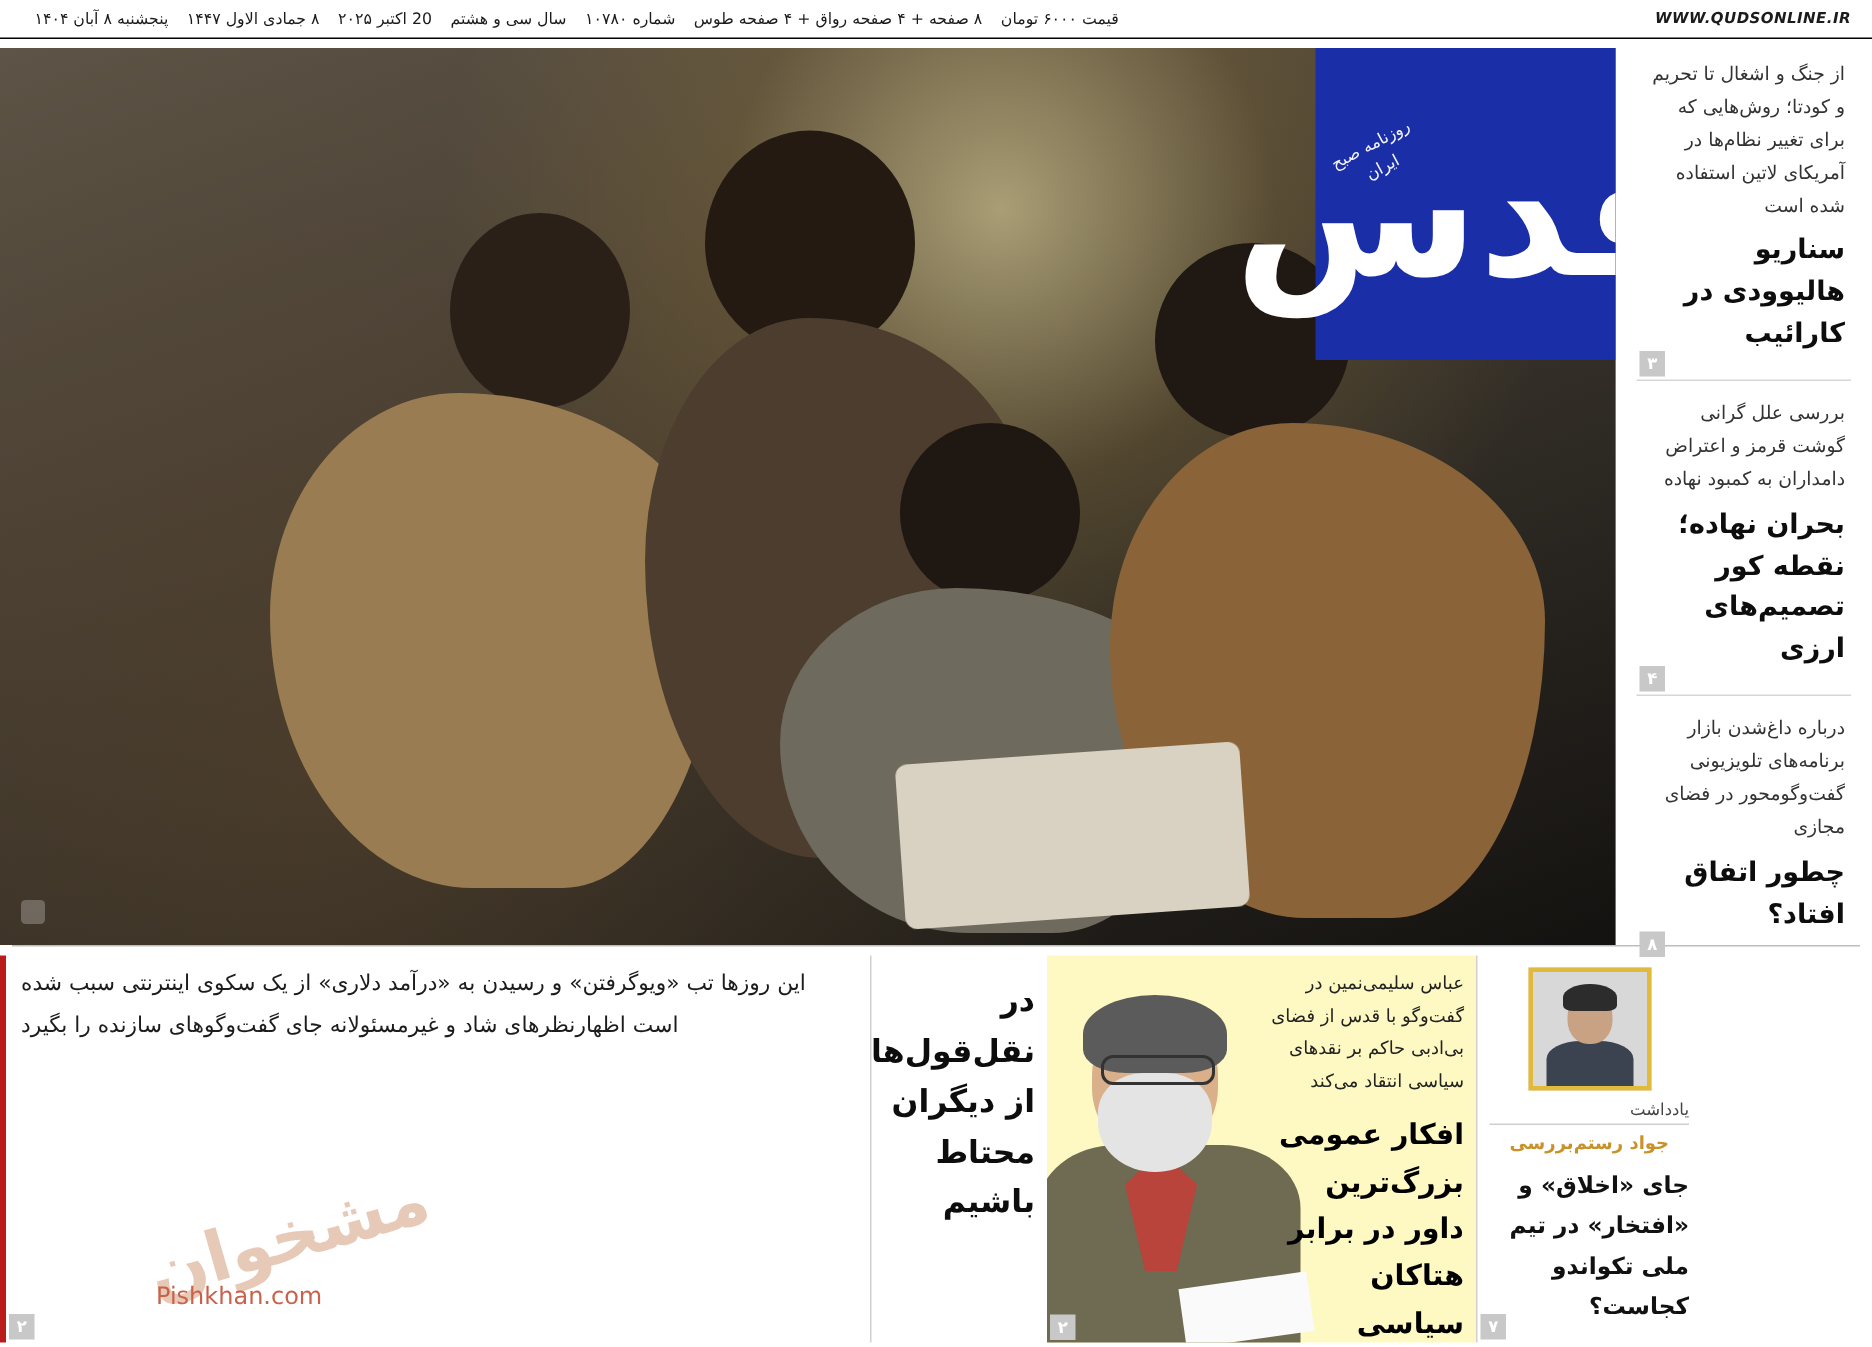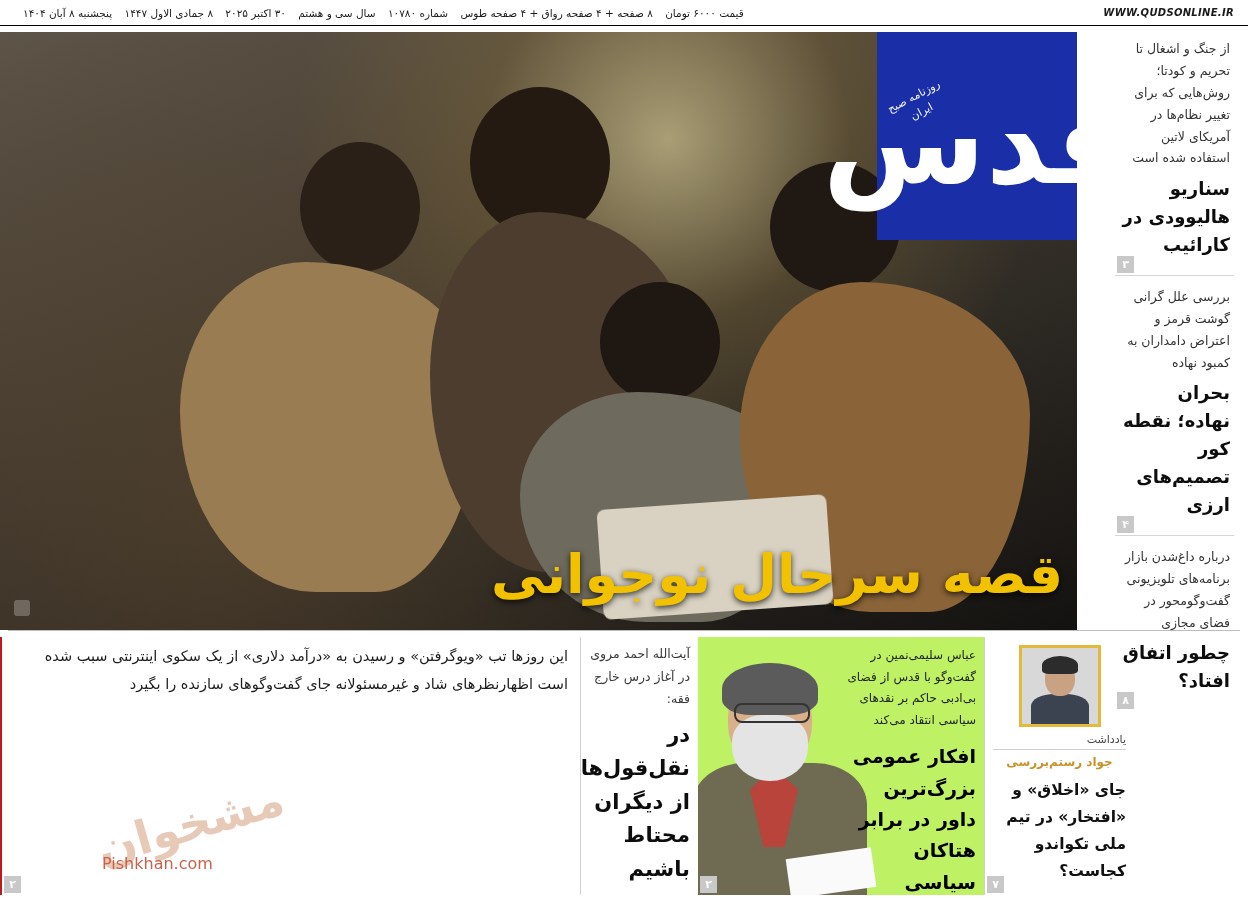--- a/index.html
+++ b/index.html
@@ -159,21 +159,20 @@
     padding: 6px 8px 0 8px;
     box-sizing: border-box;
     border-left: 0;
   }
   .side-item {
     position: relative;
     padding: 6px 4px 16px 4px;
     border-bottom: 1px solid #d6d6d6;
     margin-bottom: 4px;
     direction: rtl;
-    margin-left: 24px;
   }
   .side-item:last-child { border-bottom: none; }
   .side-kicker {
     font-size: 12.5px;
     line-height: 1.75;
     color: #333;
   }
   .side-head {
     font-size: 18px;
     font-weight: bold;
@@ -201,23 +200,23 @@
     flex-direction: row-reverse;
     height: 258px;
     margin-top: 6px;
     box-sizing: border-box;
   }
   .b-lead {
     position: relative;
     width: 580px;
     padding: 6px 12px 0 10px;
     box-sizing: border-box;
-    text-align: right;
-    direction: rtl;
-    border-left: 2px solid #b91c1c;
+    text-align: left;
+    direction: rtl;
+    border-left: 4px solid #b91c1c;
   }
   .b-lead .kicker {
     font-size: 14.5px;
     line-height: 1.9;
     color: #1c1c1c;
   }
   .b-lead .headline {
     font-size: 50px;
     font-weight: bold;
     line-height: 1.3;
@@ -264,21 +263,21 @@
     font-size: 21px;
     font-weight: bold;
     line-height: 1.6;
     margin-top: 8px;
     color: #0d0d0d;
   }
 
   .b-photo {
     position: relative;
     width: 286px;
-    background: #bef264;
+    background: #fef9c3;
     overflow: hidden;
   }
   .b-photo .caption-col {
     position: absolute;
     top: 8px;
     right: 8px;
     width: 132px;
     text-align: right;
     direction: rtl;
   }
@@ -432,21 +431,21 @@
 
 <div class="page">
 
   <div class="topbar">
     <div class="site">WWW.QUDSONLINE.IR</div>
     <div class="issueline">
       <span>قیمت ۶۰۰۰ تومان</span>
       <span>۸ صفحه + ۴ صفحه رواق + ۴ صفحه طوس</span>
       <span>شماره ۱۰۷۸۰</span>
       <span>سال سی و هشتم</span>
-      <span>۳۰ اکتبر ۲۰۲۵</span>
+      <span>20 اکتبر ۲۰۲۵</span>
       <span>۸ جمادی الاول ۱۴۴۷</span>
       <span>پنجشنبه ۸ آبان ۱۴۰۴</span>
     </div>
   </div>
 
   <div class="main">
 
     <div class="hero">
       <div class="hero-photo">
 
@@ -461,21 +460,20 @@
         <div class="fig" style="left:600px;top:470px;width:230px;height:110px;background:#d9d2c2;border-radius:8px;transform:rotate(-4deg);"></div>
       </div>
 
       <div class="logo-box">
         <div class="logo-inner">
           <span class="logo-word">قدس</span>
         </div>
         <div class="logo-sub">روزنامه صبح ایران</div>
       </div>
 
-      <div class="hero-title">قصه سرحال نوجوانی</div>
       <div class="hero-badge"></div>
     </div>
 
     <div class="sidebar">
 
       <div class="side-item">
         <div class="side-kicker">از جنگ و اشغال تا تحریم و کودتا؛ روش‌هایی که برای تغییر نظام‌ها در آمریکای لاتین استفاده شده است</div>
         <div class="side-head">سناریو هالیوودی در کارائیب</div>
         <div class="page-num">۳</div>
       </div>
@@ -500,21 +498,20 @@
   <div class="bottom">
 
     <div class="b-lead">
       <div class="kicker">این روزها تب «ویوگرفتن» و رسیدن به «درآمد دلاری» از یک سکوی اینترنتی سبب شده است اظهارنظرهای شاد و غیرمسئولانه جای گفت‌وگوهای سازنده را بگیرد</div>
       <div class="watermark">مشخوان</div>
       <div class="watermark2">Pishkhan.com</div>
       <div class="page-num">۲</div>
     </div>
 
     <div class="b-col">
-      <div class="small">آیت‌الله احمد مروی در آغاز درس خارج فقه:</div>
       <div class="big">در نقل‌قول‌ها از دیگران محتاط باشیم</div>
     </div>
 
     <div class="b-photo">
       <div class="portrait">
         <div class="p-body"></div>
         <div class="p-shirt"></div>
         <div class="p-head"></div>
         <div class="p-hair"></div>
         <div class="p-beard"></div>

